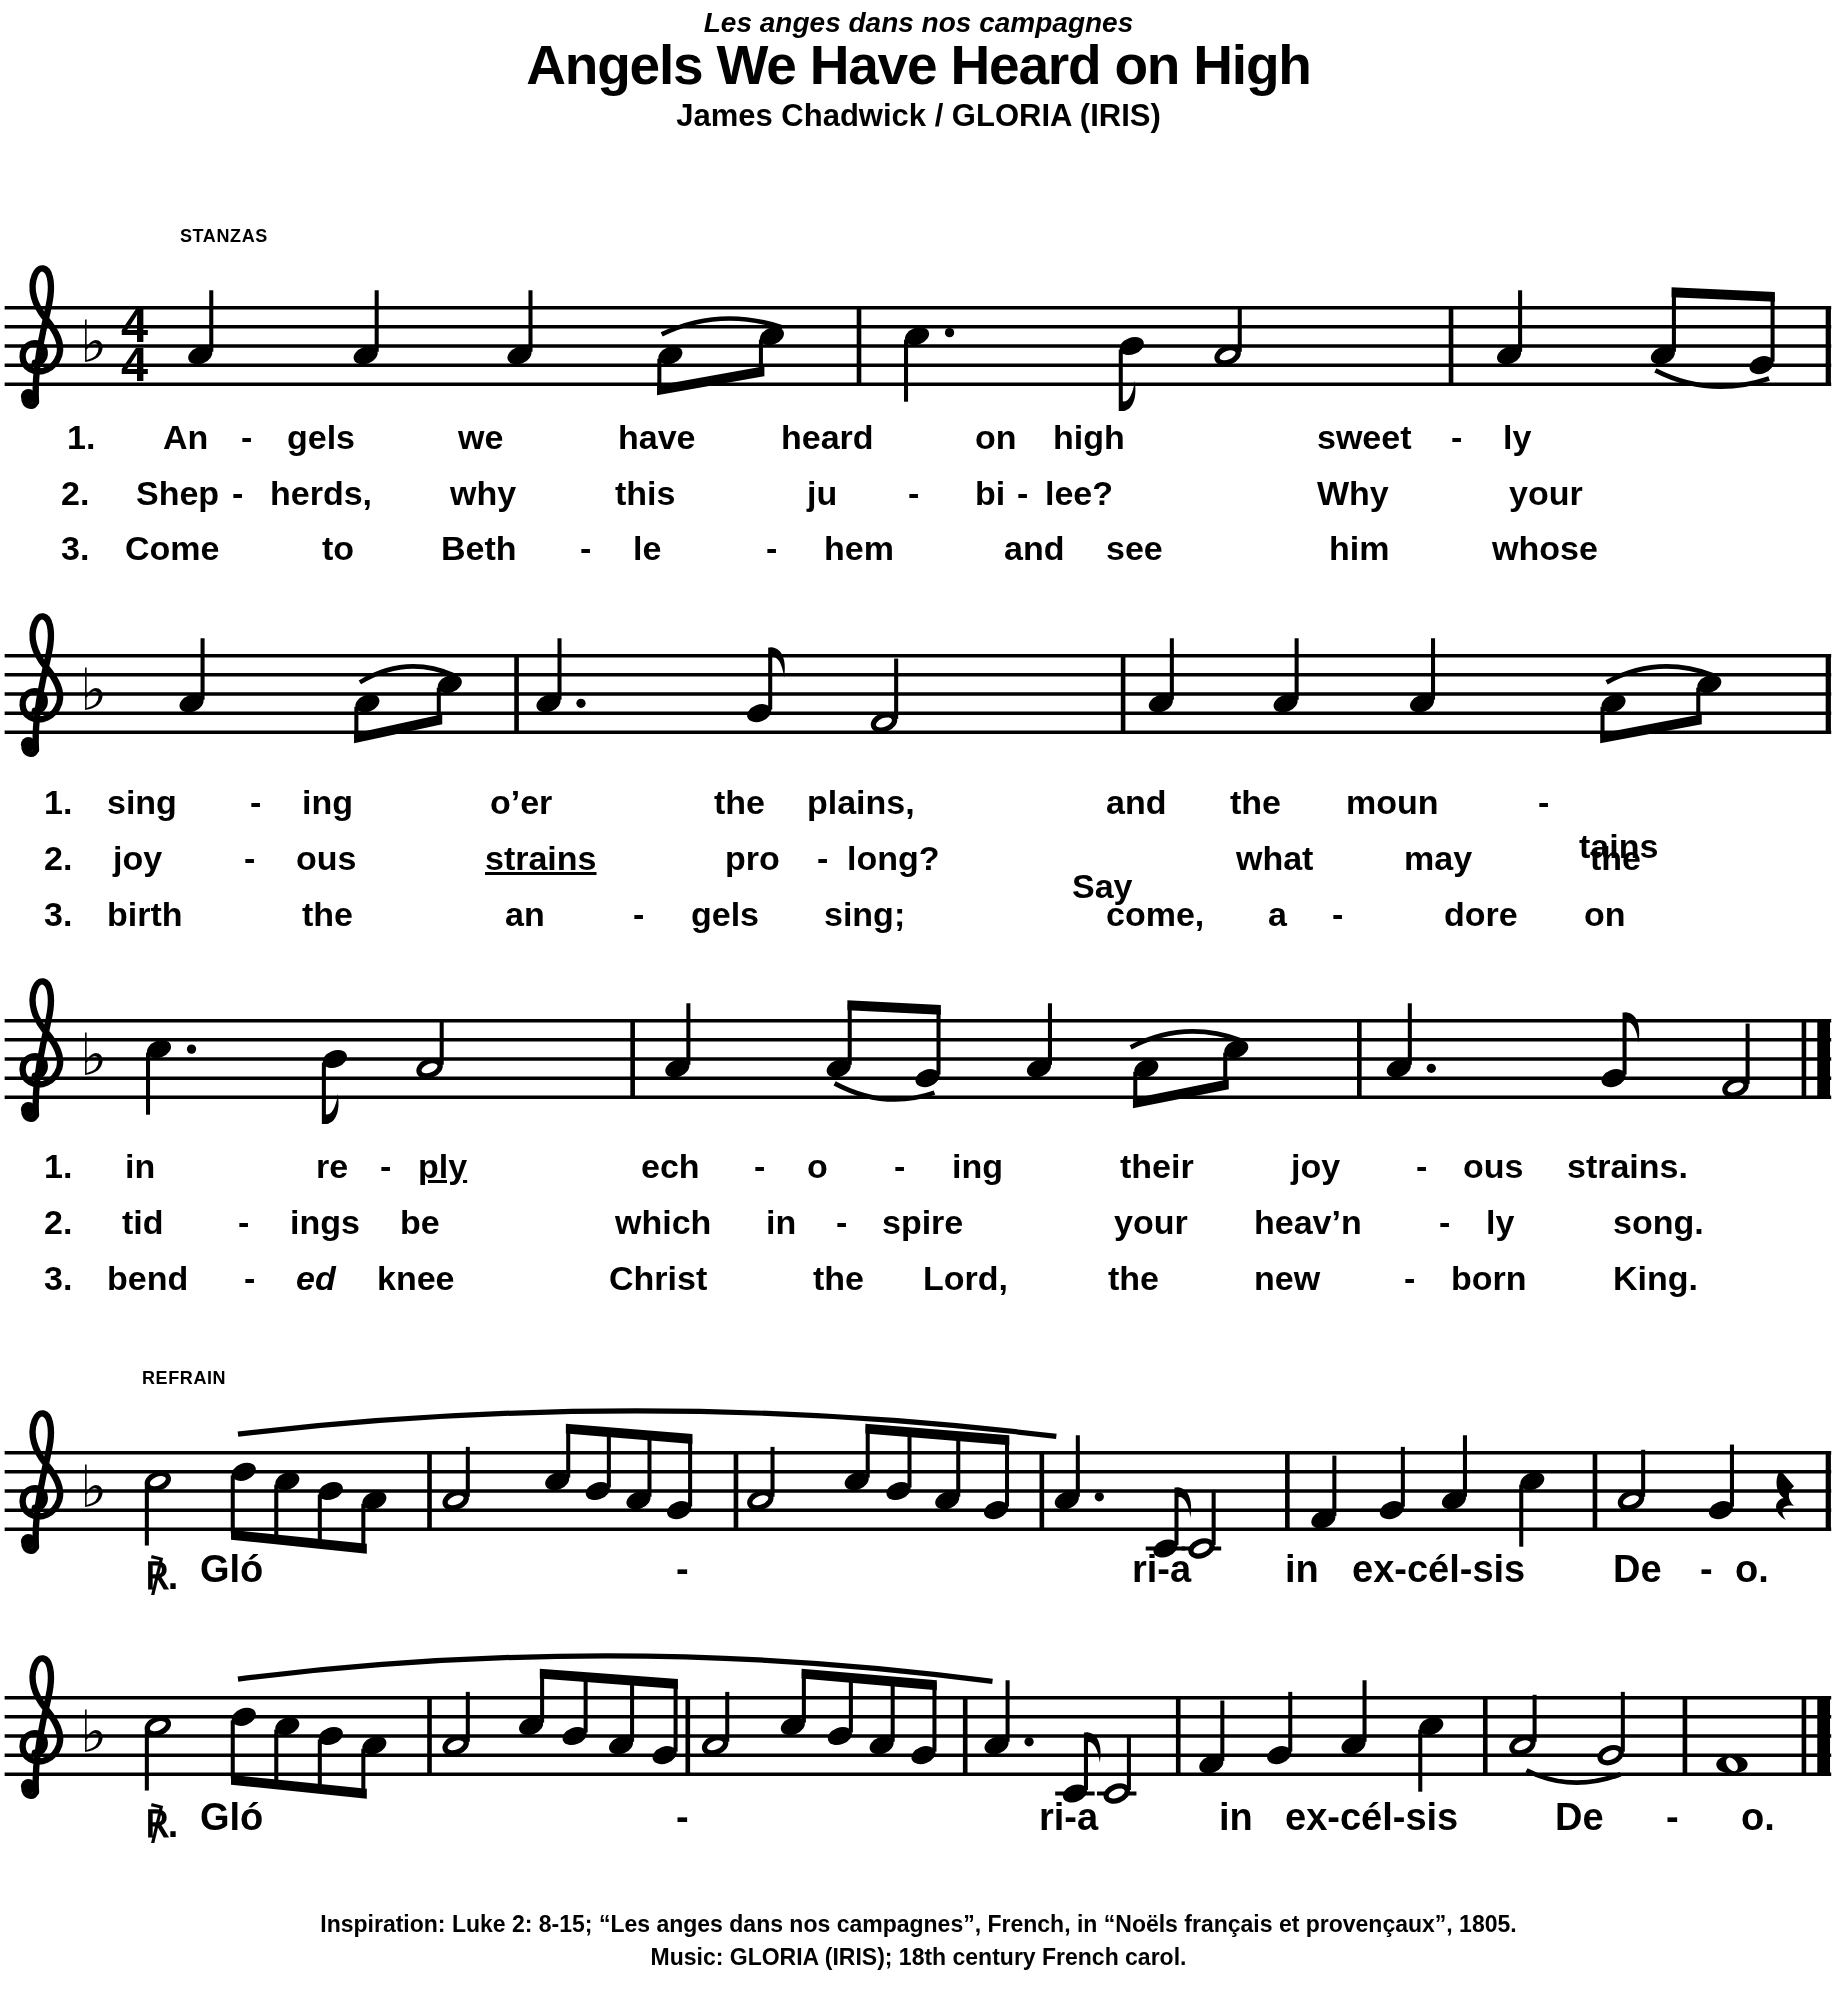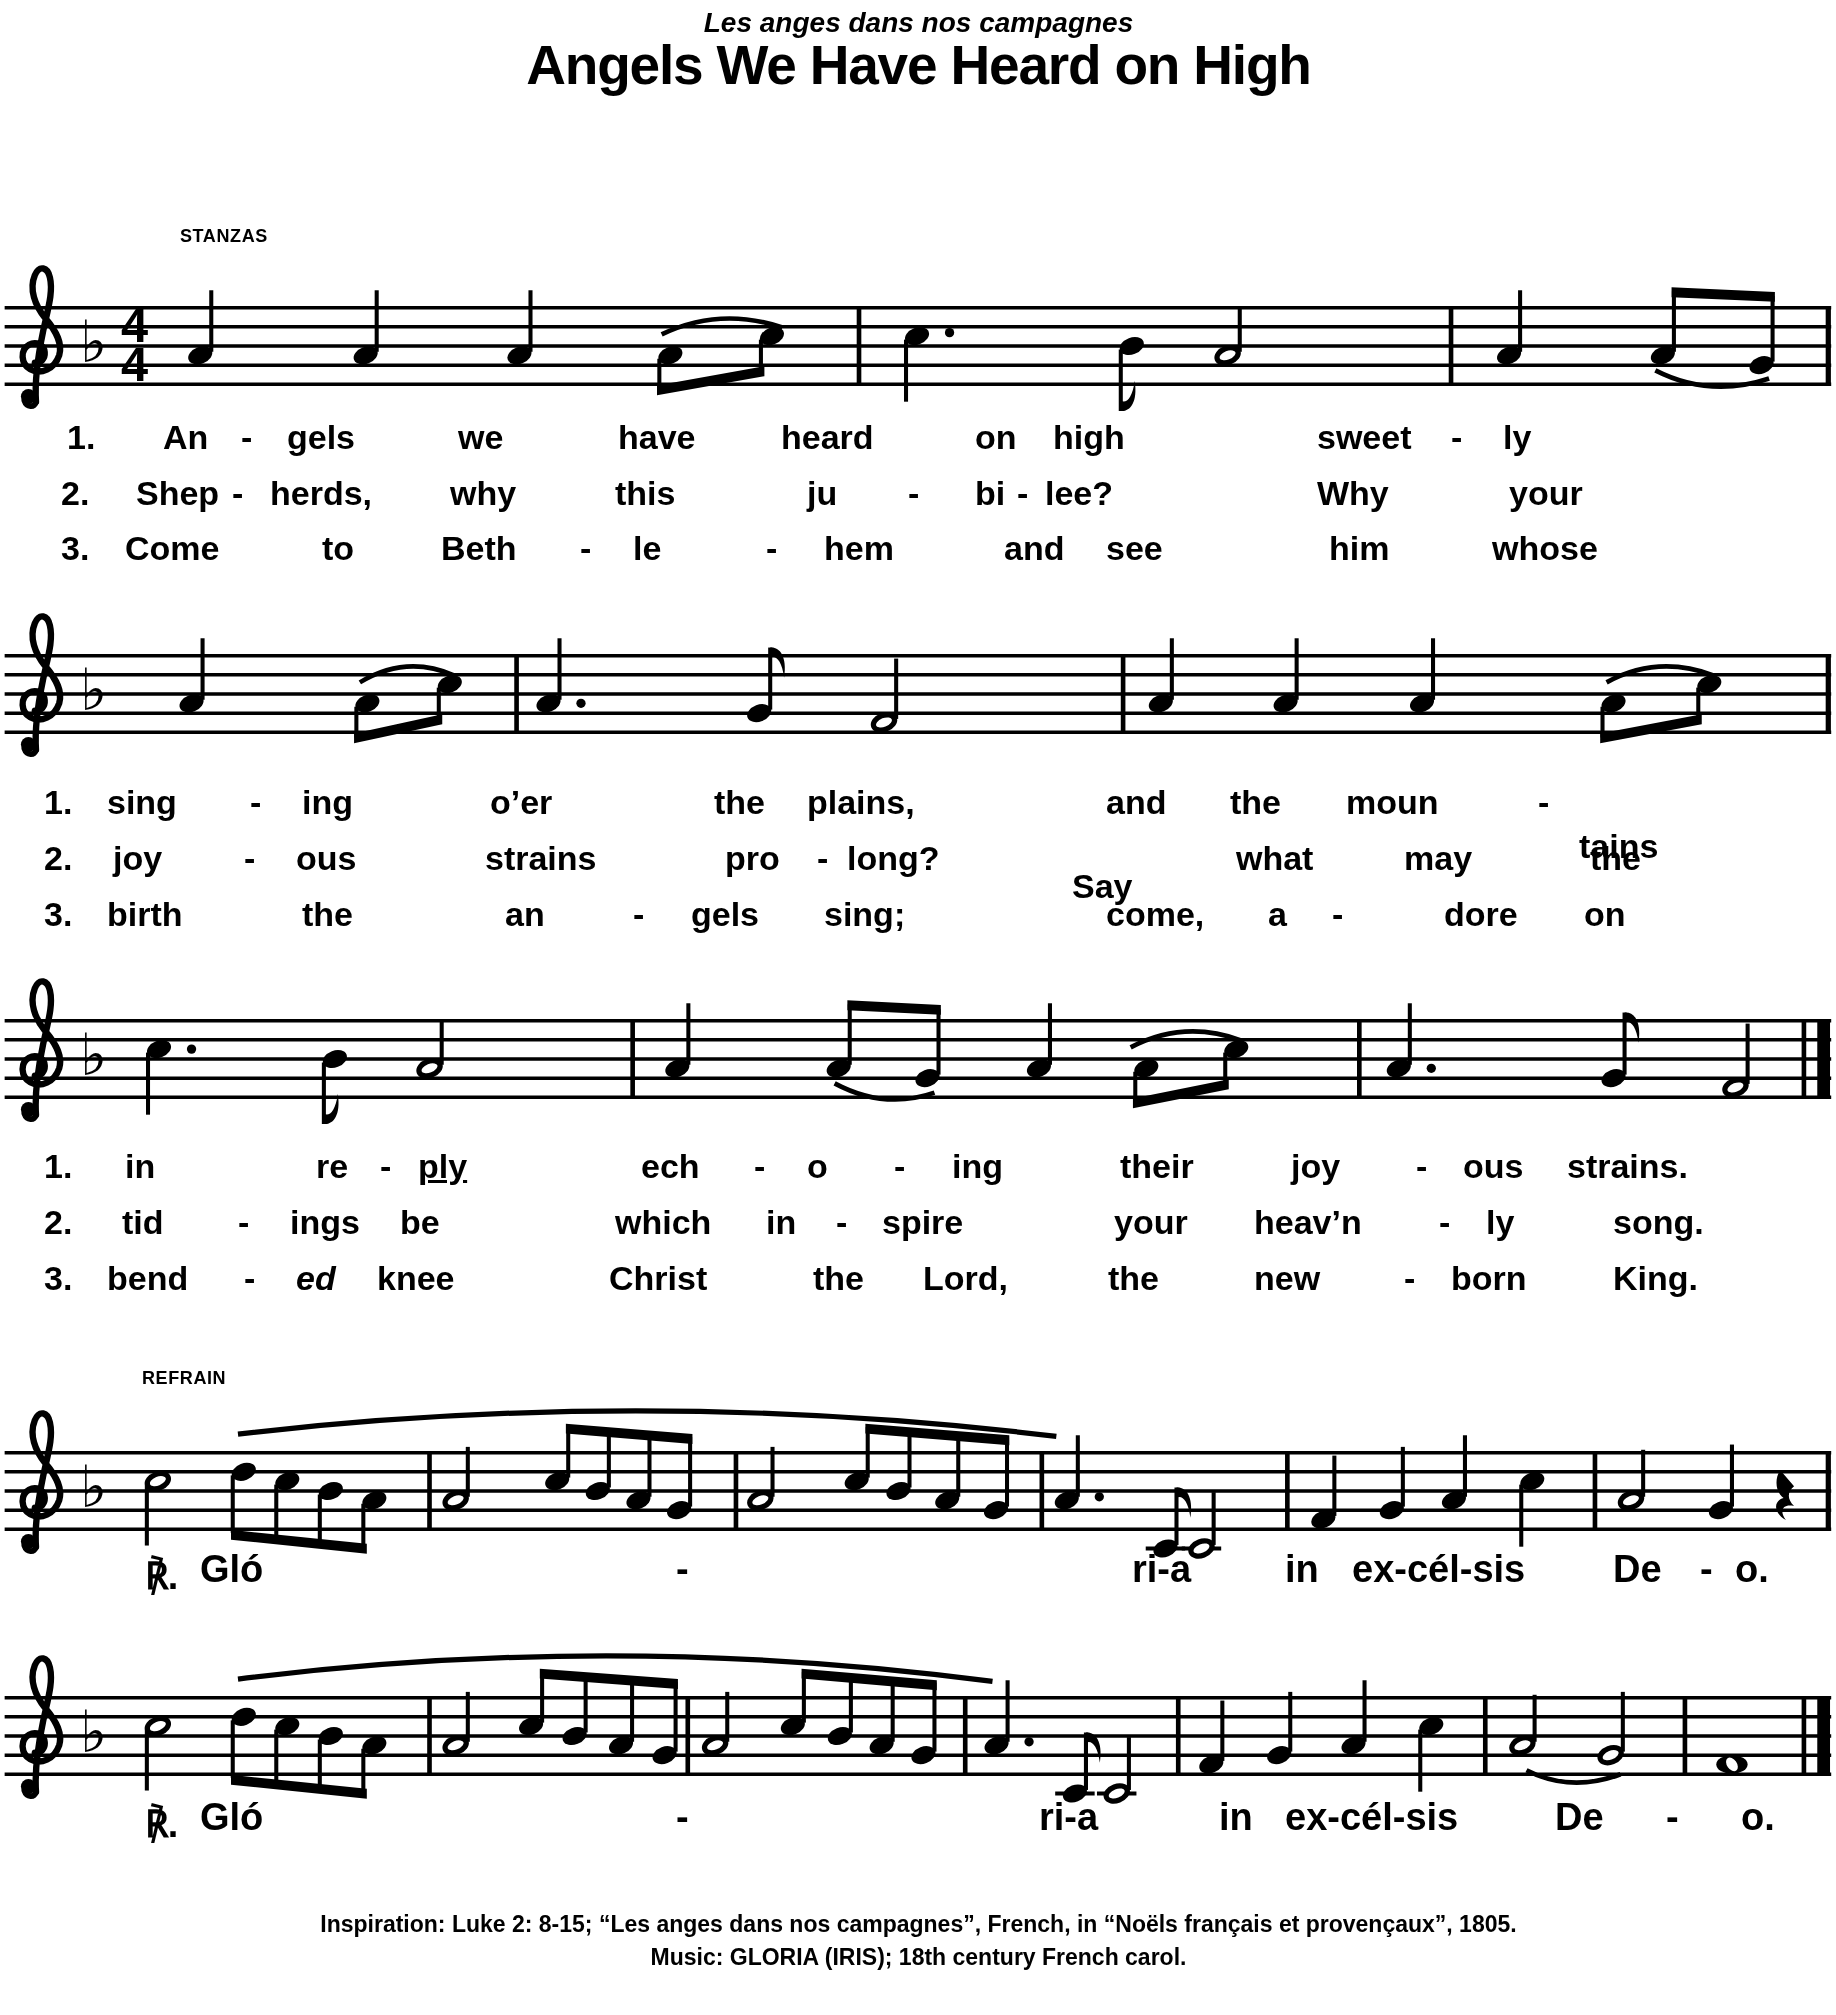--- a/index.html
+++ b/index.html
@@ -46,20 +46,21 @@
         <circle cx="49" cy="243" r="13" fill="#000"></circle>
       </g>
       <g id="staff5">
         <path d="M8,90H3155 M8,123H3155 M8,156H3155 M8,189H3155 M8,222H3155" stroke="#000" stroke-width="6"></path>
       </g>
     </defs>
   </svg>
 
   <div id="subtitle" class="ctr">Les anges dans nos campagnes</div>
   <div id="title" class="ctr">Angels We Have Heard on High</div>
+  <div id="byline" class="ctr">James Chadwick / GLORIA (IRIS)</div>
   <div id="stanzas-label" class="seclabel">STANZAS</div>
   <div id="refrain-label" class="seclabel">REFRAIN</div>
 
   <svg class="system" style="top:232px" width="1837" height="221" viewBox="0 -40 3165 380">
     <use href="#staff5"></use>
     <g>
         <use href="#clefG"></use>
       </g>
     <text class="fl" x="138" y="184">♭</text>
     <g>
@@ -389,21 +390,21 @@
       <span class="syl" style="left: 807px; top: 783px;">plains,</span>
       <span class="syl" style="left: 1106px; top: 783px;">and</span>
       <span class="syl" style="left: 1230px; top: 783px;">the</span>
       <span class="syl" style="left: 1346px; top: 783px;">moun</span>
       <span class="syl" style="left: 1538px; top: 783px;">-</span>
       <span class="syl" style="left: 1579px; top: 827px;">tains</span>
       <span class="syl" style="left: 44px; top: 839px;">2.</span>
       <span class="syl" style="left: 113px; top: 839px;">joy</span>
       <span class="syl" style="left: 244px; top: 839px;">-</span>
       <span class="syl" style="left: 296px; top: 839px;">ous</span>
-      <span class="syl" style="left: 485px; top: 839px;">strains</span>
+      <span class="syl" style="left: 485px; top: 839px; text-decoration: underline;">strains</span>
       <span class="syl" style="left: 725px; top: 839px;">pro</span>
       <span class="syl" style="left: 817px; top: 839px;">-</span>
       <span class="syl" style="left: 847px; top: 839px;">long?</span>
       <span class="syl" style="left: 1072px; top: 839px; margin-top: 28px;">Say</span>
       <span class="syl" style="left: 1236px; top: 839px;">what</span>
       <span class="syl" style="left: 1404px; top: 839px;">may</span>
       <span class="syl" style="left: 1590px; top: 839px;">the</span>
       <span class="syl" style="left: 44px; top: 895px;">3.</span>
       <span class="syl" style="left: 107px; top: 895px;">birth</span>
       <span class="syl" style="left: 302px; top: 895px;">the</span>

